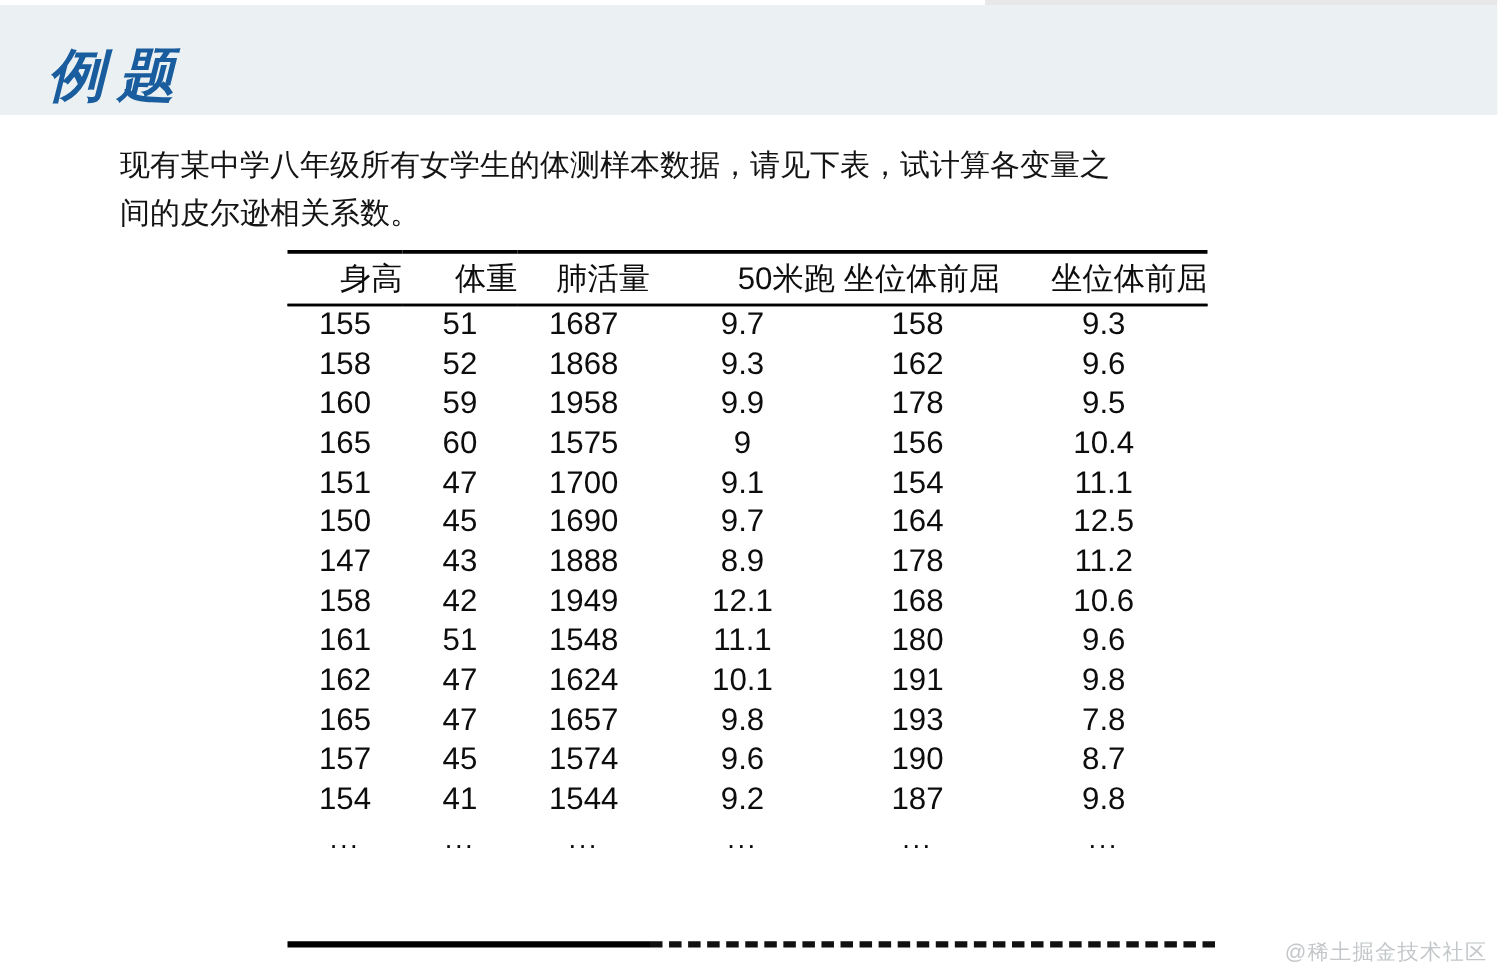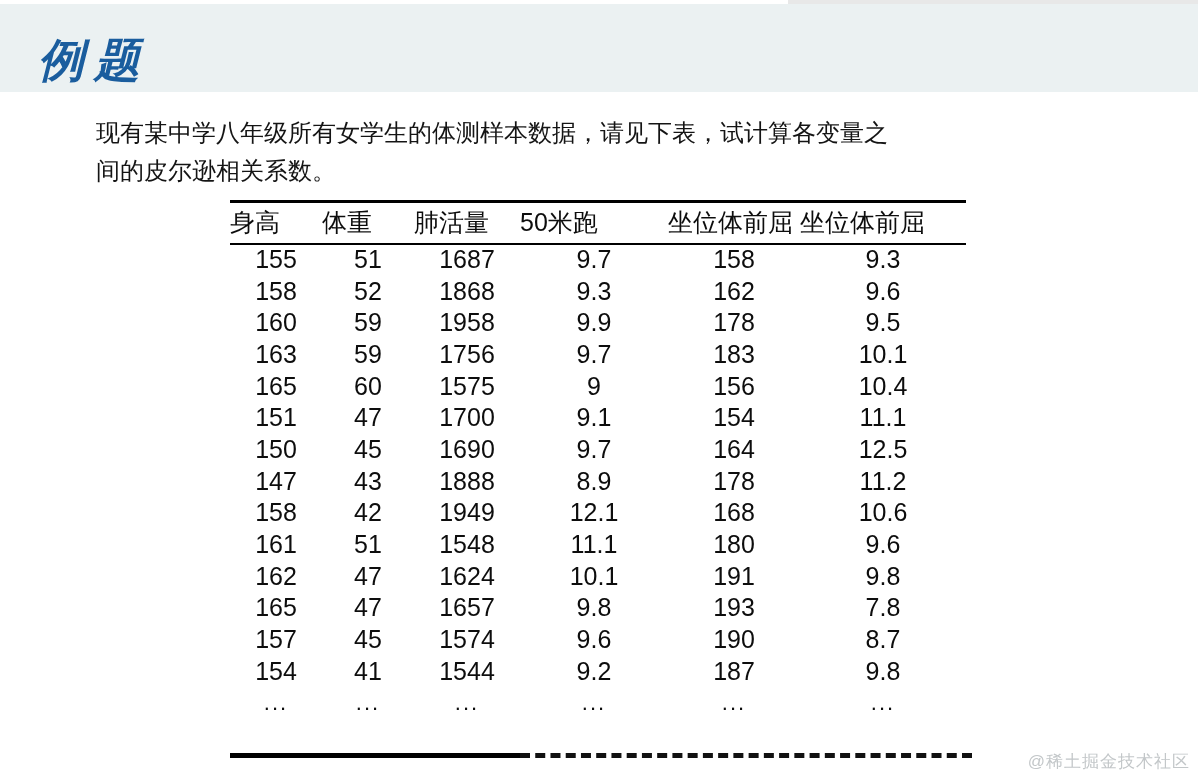--- a/index.html
+++ b/index.html
@@ -54,21 +54,21 @@
     width: 736px;
     border-collapse: collapse;
     table-layout: fixed;
     border-top: 3px solid #000;
     color: #0d0d0d;
   }
   thead th {
     font-weight: normal;
     font-size: 25px;
     height: 42px;
-    text-align: left;
+    text-align: right;
     vertical-align: middle;
     border-bottom: 2px solid #000;
     padding: 0;
     margin-top: 36px;
   }
   tbody td {
     font-size: 25px;
     height: 31.7px;
     text-align: center;
     vertical-align: middle;
@@ -157,28 +157,20 @@
             </tr>
             <tr>
               <td>160</td>
               <td>59</td>
               <td>1958</td>
               <td>9.9</td>
               <td>178</td>
               <td>9.5</td>
             </tr>
             <tr>
-              <td>163</td>
-              <td>59</td>
-              <td>1756</td>
-              <td>9.7</td>
-              <td>183</td>
-              <td>10.1</td>
-            </tr>
-            <tr>
               <td>165</td>
               <td>60</td>
               <td>1575</td>
               <td>9</td>
               <td>156</td>
               <td>10.4</td>
             </tr>
             <tr>
               <td>151</td>
               <td>47</td>

